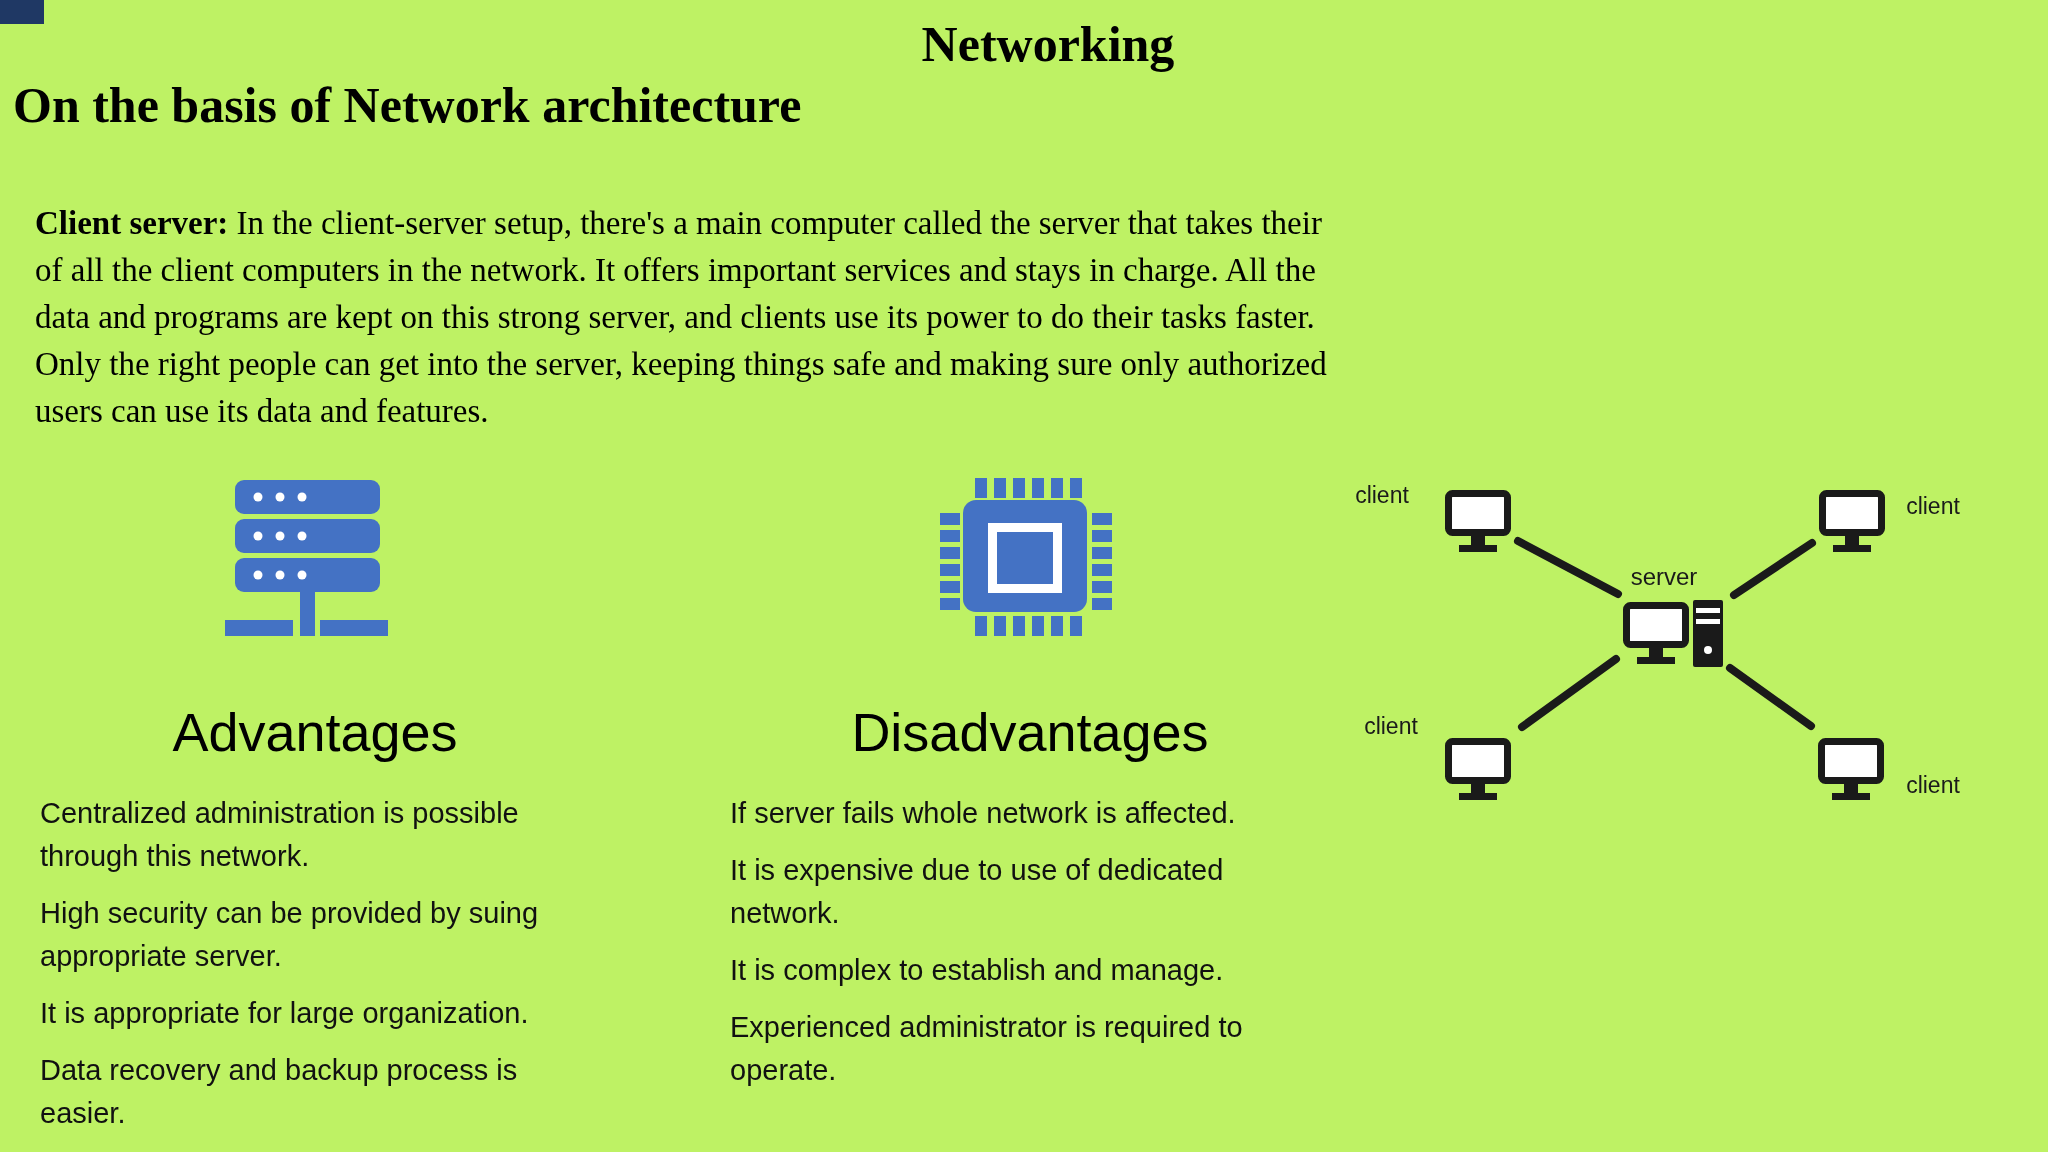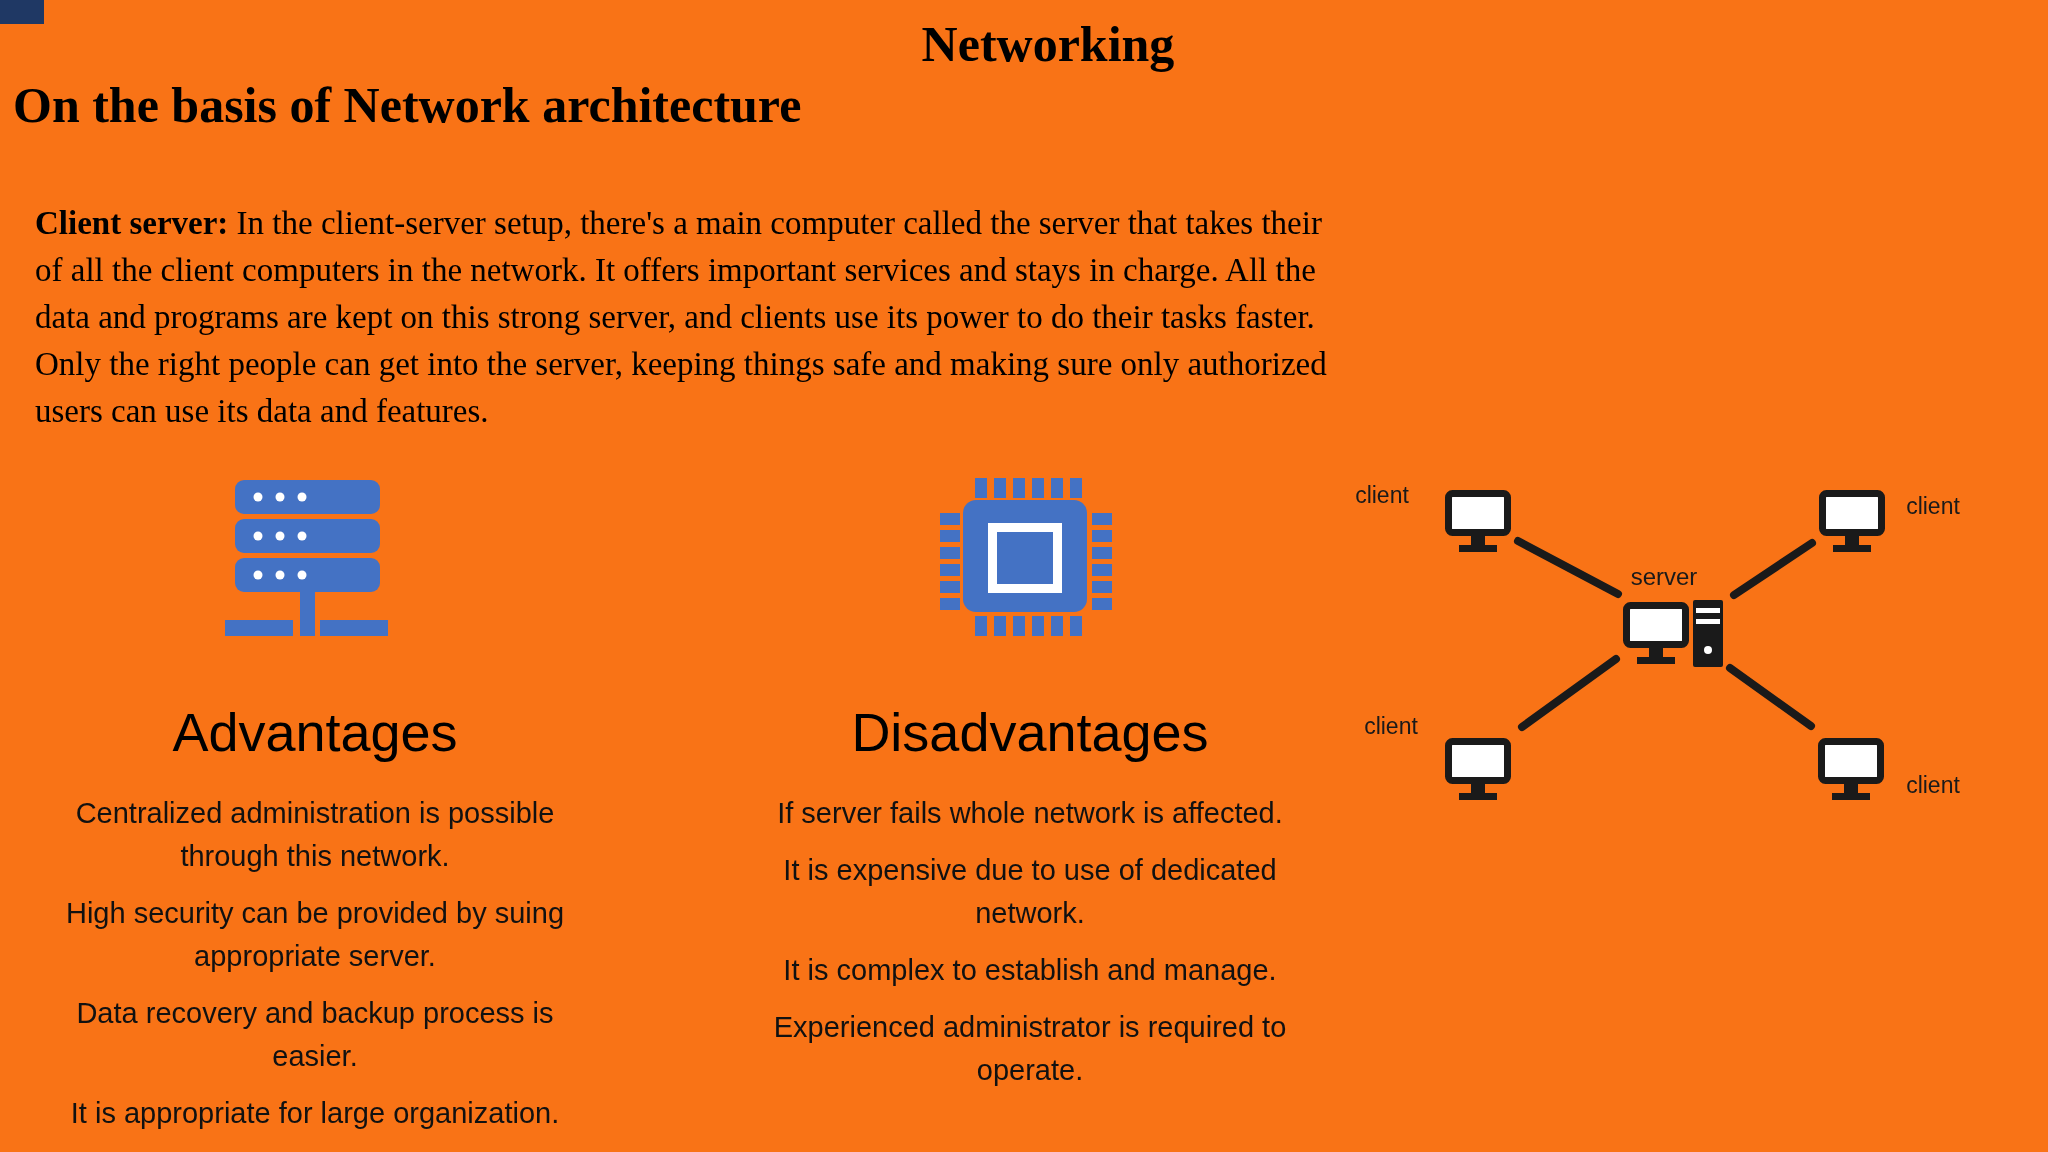--- a/index.html
+++ b/index.html
@@ -1,19 +1,19 @@
 <!DOCTYPE html>
 <html><head>
 <meta charset="utf-8">
 <style>
   html,body{margin:0;padding:0;background:#ffffff;}
   .slide{
     position:relative;
     width:2048px;height:1152px;
-    background:#f97316;
+    background:#bef264;
     font-family:"Liberation Sans", sans-serif;
     color:#0d0d0d;
     overflow:hidden;
   }
   .corner-accent{
     position:absolute;left:0;top:0;width:44px;height:24px;
     background:#1f3864;
   }
   .page-title{
     position:absolute;left:0;top:14px;width:2048px;
@@ -37,21 +37,21 @@
   .intro b{font-weight:bold;}
   .col-heading{
     position:absolute;top:700px;margin:0;
     text-align:center;
     font-weight:normal;font-size:54px;line-height:64px;color:#000;
   }
   .adv-heading{left:40px;width:550px;}
   .dis-heading{left:730px;width:600px;}
   .col-list{
     position:absolute;top:792px;
-    text-align:center;
+    text-align:left;
     font-size:29px;line-height:43px;color:#111;
   }
   .adv-list{left:40px;width:550px;}
   .dis-list{left:730px;width:600px;}
   .col-list p{margin:0 0 14px 0;}
   .icon-abs{position:absolute;}
   .diagram{position:absolute;left:1330px;top:460px;}
   .diagram text{
     font-family:"Liberation Sans", sans-serif;
     fill:#1a1a1a;
@@ -133,22 +133,22 @@
       <rect x="25" y="24" width="124" height="112" rx="13"></rect>
     </g>
     <rect x="50" y="47" width="74" height="70" fill="#ffffff"></rect>
     <rect x="59" y="56" width="56" height="52" fill="#4472C4"></rect>
   </svg>
 
   <h3 class="col-heading adv-heading">Advantages</h3>
   <div class="col-list adv-list">
     <p>Centralized administration is possible through this network.</p>
     <p>High security can be provided by suing appropriate server.</p>
+    <p>It is appropriate for large organization.</p>
     <p>Data recovery and backup process is easier.</p>
-    <p>It is appropriate for large organization.</p>
   </div>
 
   <h3 class="col-heading dis-heading">Disadvantages</h3>
   <div class="col-list dis-list">
     <p>If server fails whole network is affected.</p>
     <p>It is expensive due to use of dedicated network.</p>
     <p>It is complex to establish and manage.</p>
     <p>Experienced administrator is required to operate.</p>
   </div>
 

